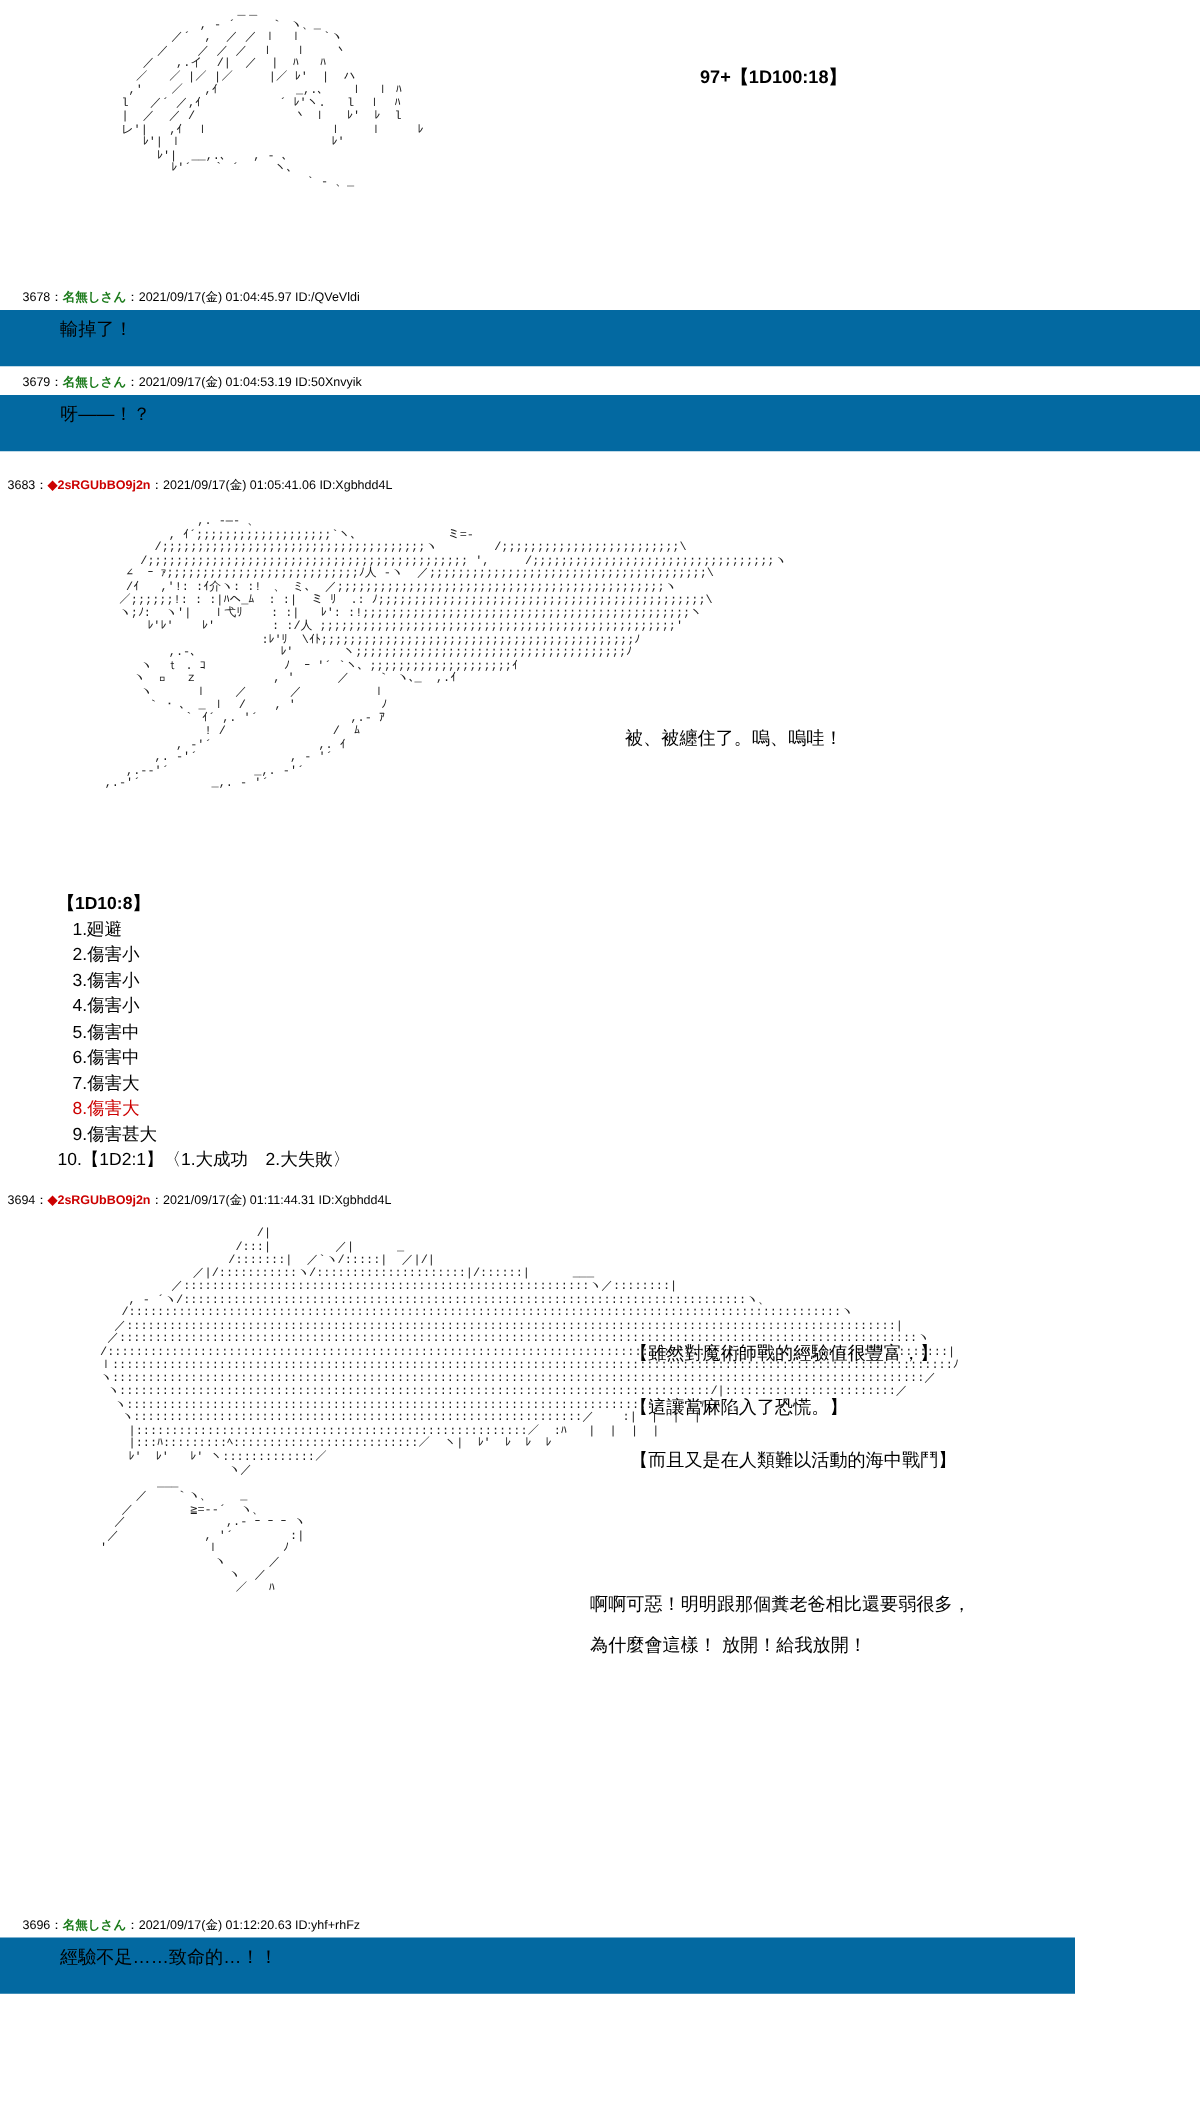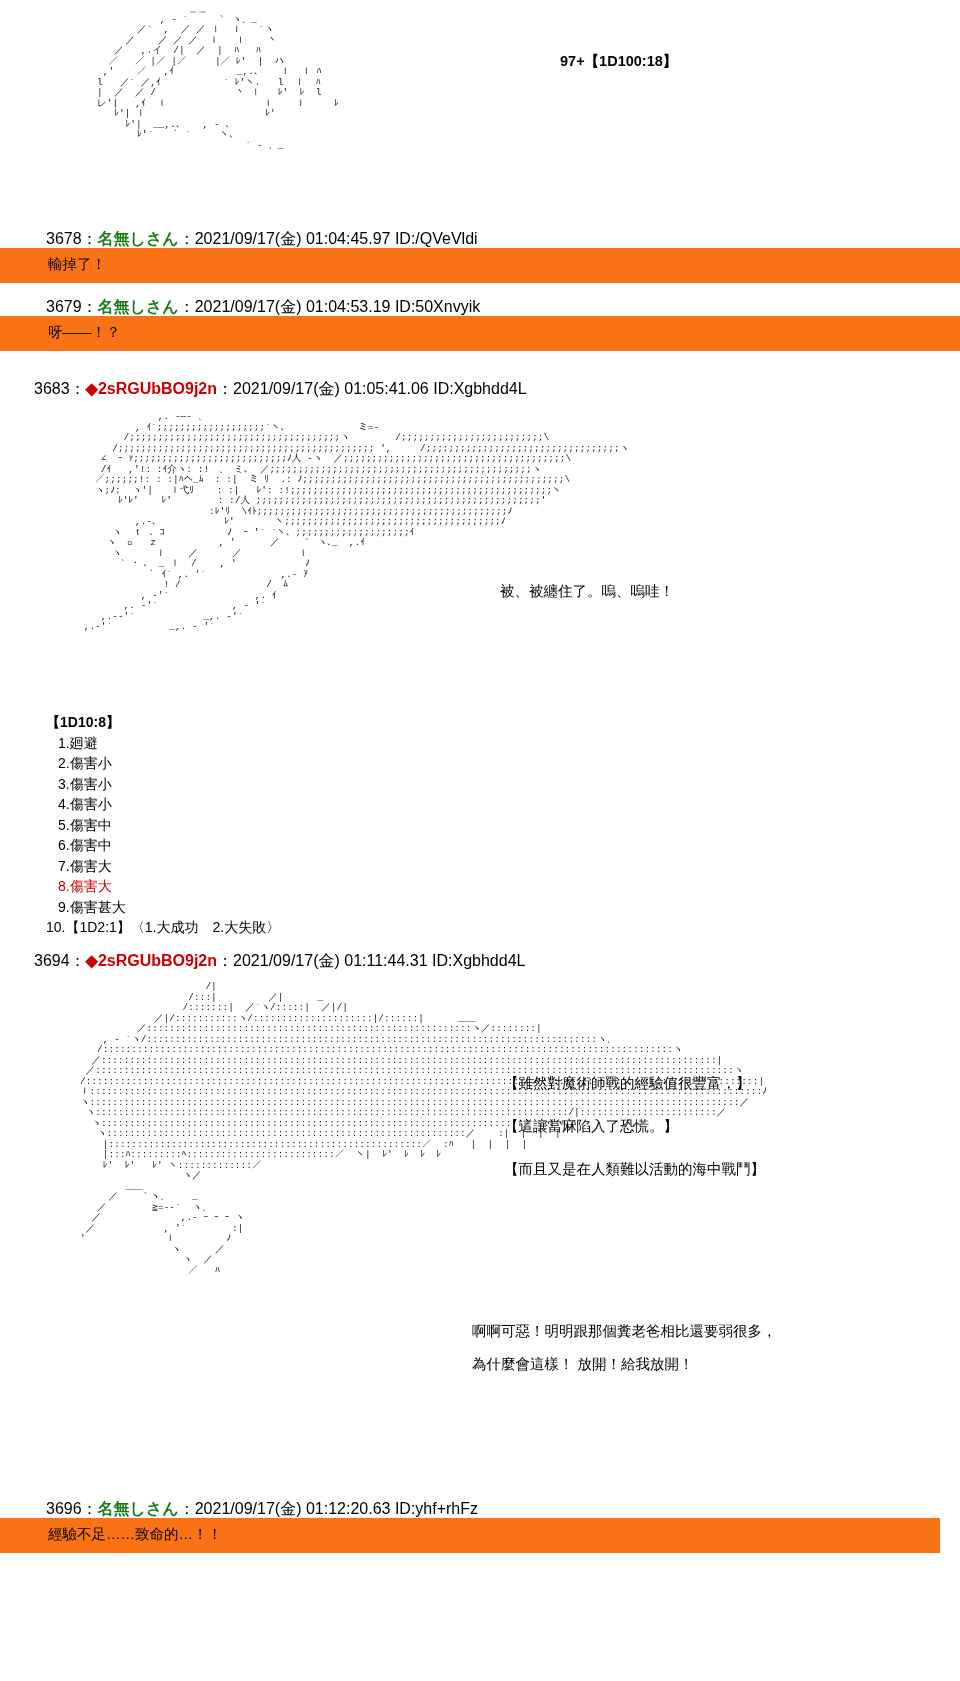--- a/index.html
+++ b/index.html
@@ -24,42 +24,41 @@
   
   .aa {
     font-family: "Liberation Mono", monospace;
     font-size: 9.5px;
     line-height: 10.5px;
     white-space: pre;
     color: #1a1a1a;
     letter-spacing: 0px;
   }
   .post-header {
-    font-size: 16px;
+    font-size: 10px;
     line-height: 18px;
     font-family: "Liberation Sans", sans-serif;
     color: #000;
     white-space: nowrap;
-    margin-left: 28px;
   }
   .post-num { color: #000; }
   .name-anon {
     color: #1a7a1a;
     font-weight: bold;
   }
   .name-trip {
     color: #cc0000;
     font-weight: bold;
   }
   .meta { color: #000; }
   .id { color: #000; }
 
   .post-body-highlight {
-    background: #f97316;
-    padding: 6px 0 8px 0;
+    background: #0369a1;
+    padding: 6px 0 18px 0;
   }
   .post-body-highlight .line {
     padding-left: 48px;
     font-size: 14.5px;
     line-height: 21px;
     font-family: "Liberation Sans", sans-serif;
   }
 
   .dice-top {
     position: absolute;
@@ -208,26 +207,26 @@
                 ヽ      ／                                       
                   ヽ  ／                                         
                    ／   ﾊ                                        </div>
 
   <div style="position:absolute; left:504px; top:1062px; font-family:'Liberation Sans', sans-serif; font-size:14.5px; line-height:43px;">
     <div>【雖然對魔術師戰的經驗值很豐富，】</div>
     <div>【這讓當麻陷入了恐慌。】</div>
     <div>【而且又是在人類難以活動的海中戰鬥】</div>
   </div>
 
-  <div style="position:absolute; left:472px; top:1315px; font-family:'Liberation Sans', sans-serif; font-size:14.5px; line-height:33px;">
+  <div style="position:absolute; left:472px; top:1268px; font-family:'Liberation Sans', sans-serif; font-size:14.5px; line-height:33px;">
     <div>啊啊可惡！明明跟那個糞老爸相比還要弱很多，</div>
     <div>為什麼會這樣！  放開！給我放開！</div>
   </div>
 
-  <div style="position:absolute; left:0; top:1500px; width:940px;">
+  <div style="position:absolute; left:0; top:1532px; width:860px;">
     <div class="post-header" style="padding-left:18px;">
       <span class="post-num">3696</span><span>：</span><span class="name-anon">名無しさん</span><span>：</span><span class="meta">2021/09/17(金) 01:12:20.63</span>
       <span class="id">ID:yhf+rhFz</span>
     </div>
     <div class="post-body-highlight">
       <div class="line">經驗不足……致命的…！！</div>
     </div>
   </div>
 
 </div>

